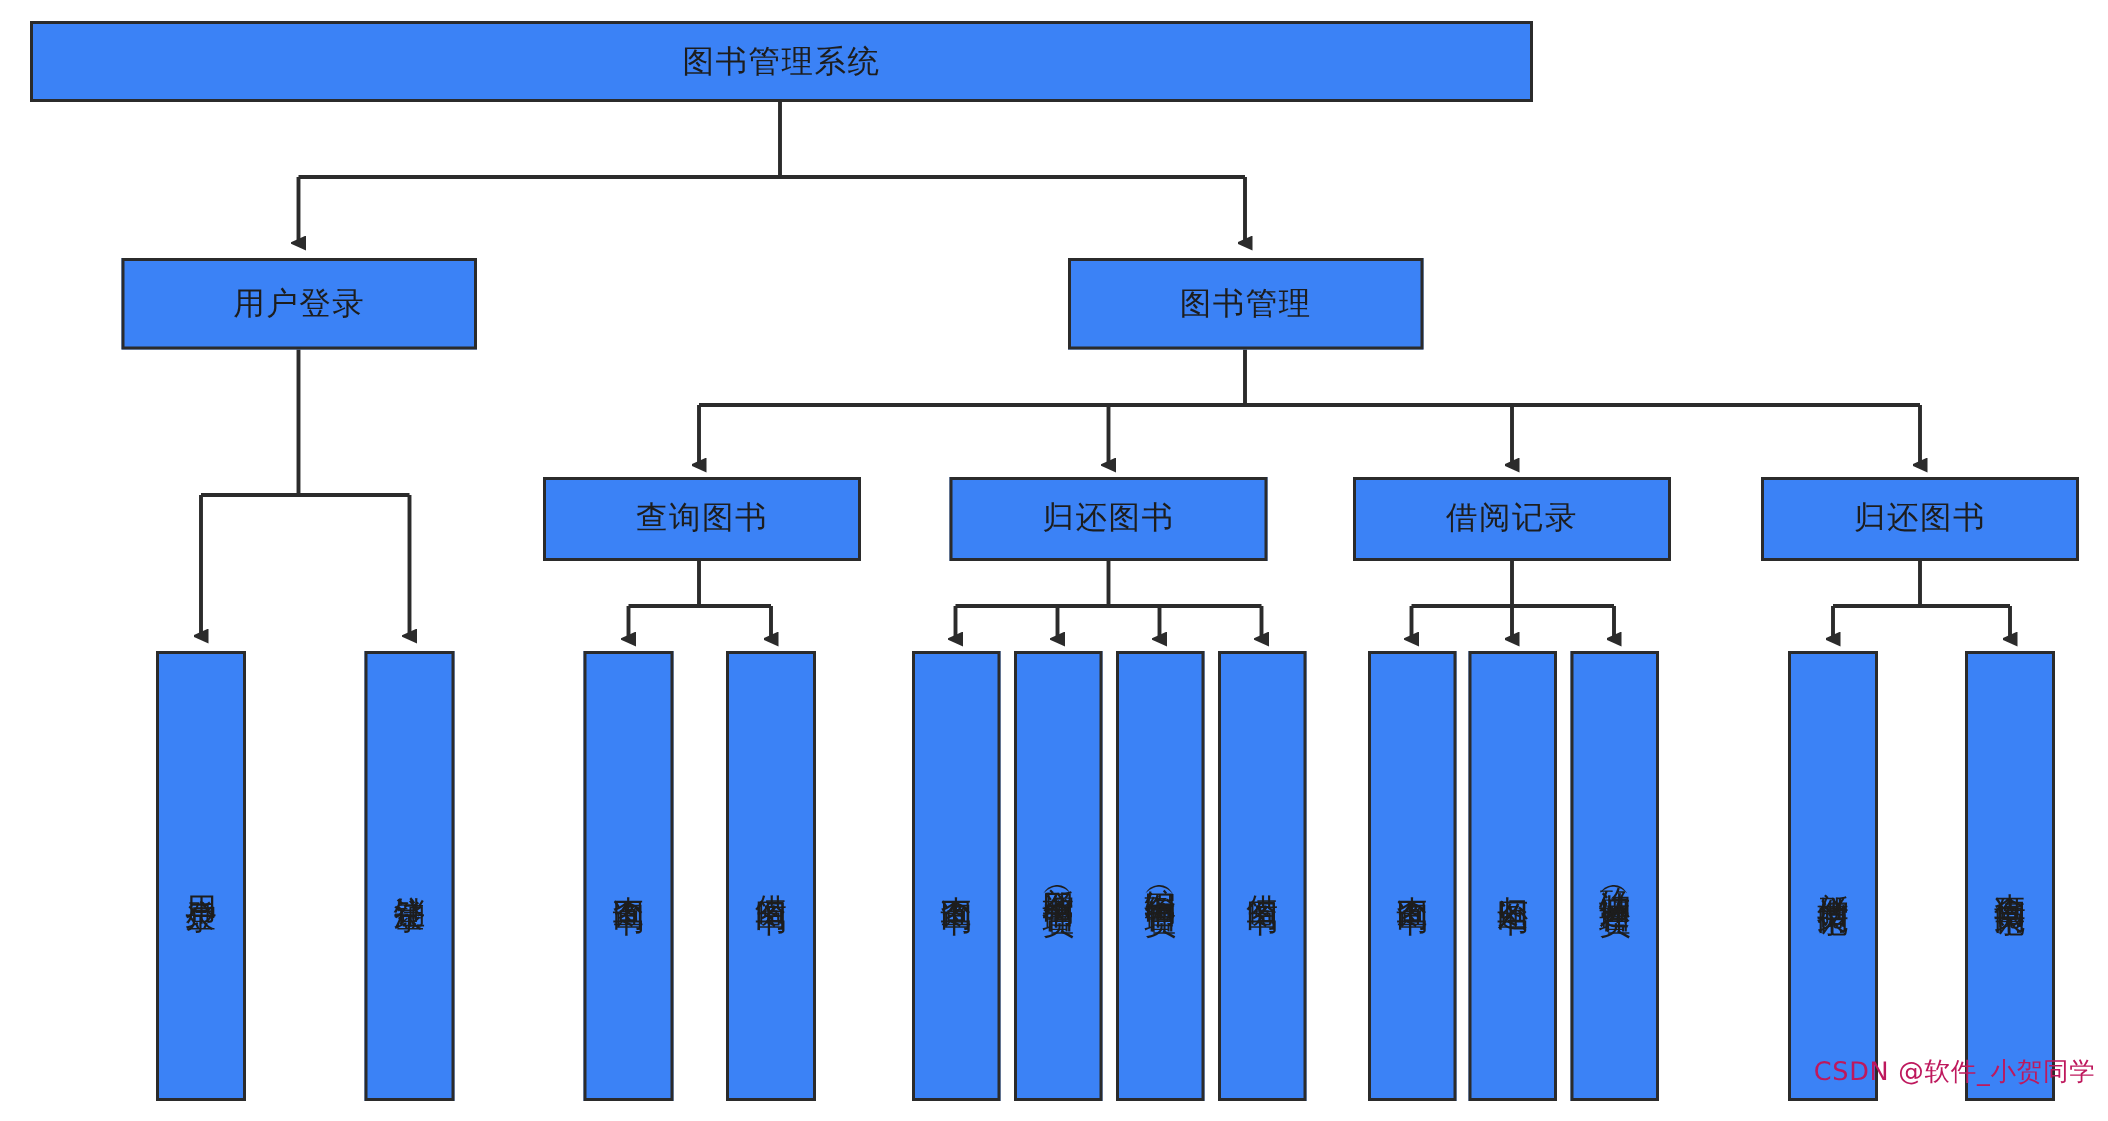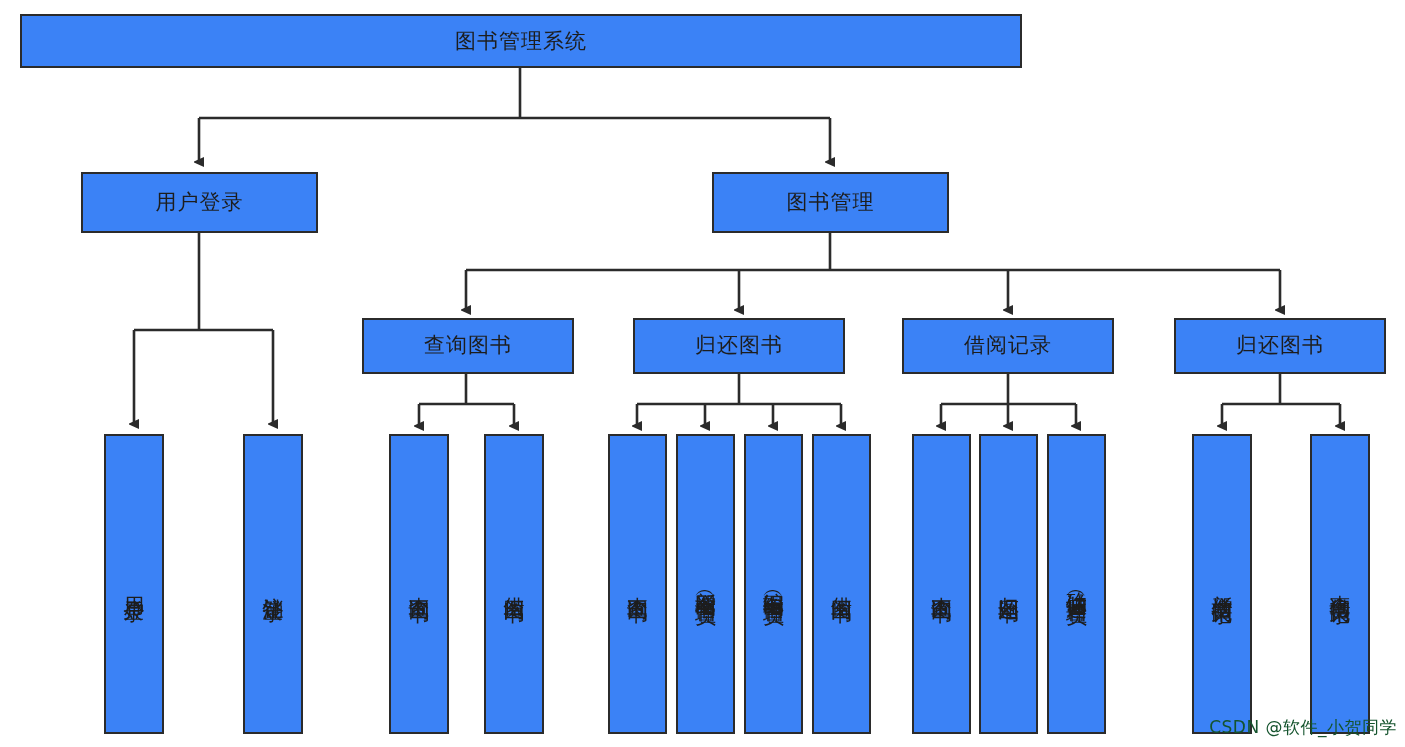--- a/index.html
+++ b/index.html
@@ -56,23 +56,23 @@
   }
   .node.v-node .vlabel {
     writing-mode: vertical-rl;
     text-orientation: upright;
     white-space: nowrap;
     line-height: 1.05;
   }
   .watermark {
     position: absolute;
     right: 8px;
-    bottom: 8px;
+    bottom: 21px;
     font-size: 17px;
-    color: #14532d;
+    color: #be185d;
     letter-spacing: 0.5px;
     white-space: nowrap;
     pointer-events: none;
   }
 </style>
 </head>
 <body>
 
 <div id="diagram-root">
 

